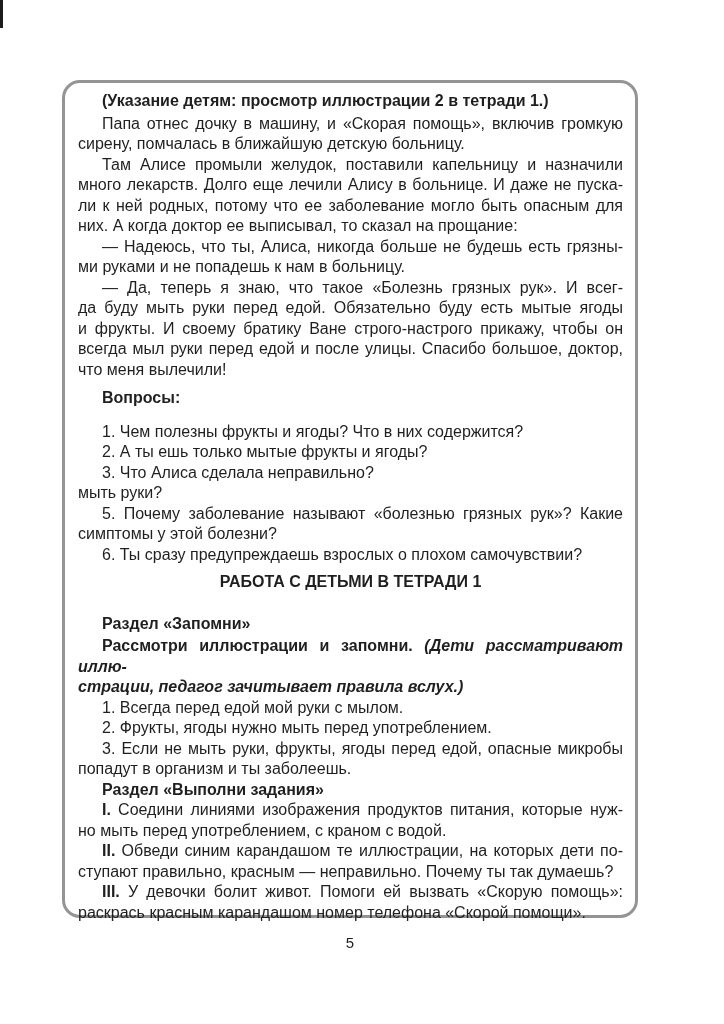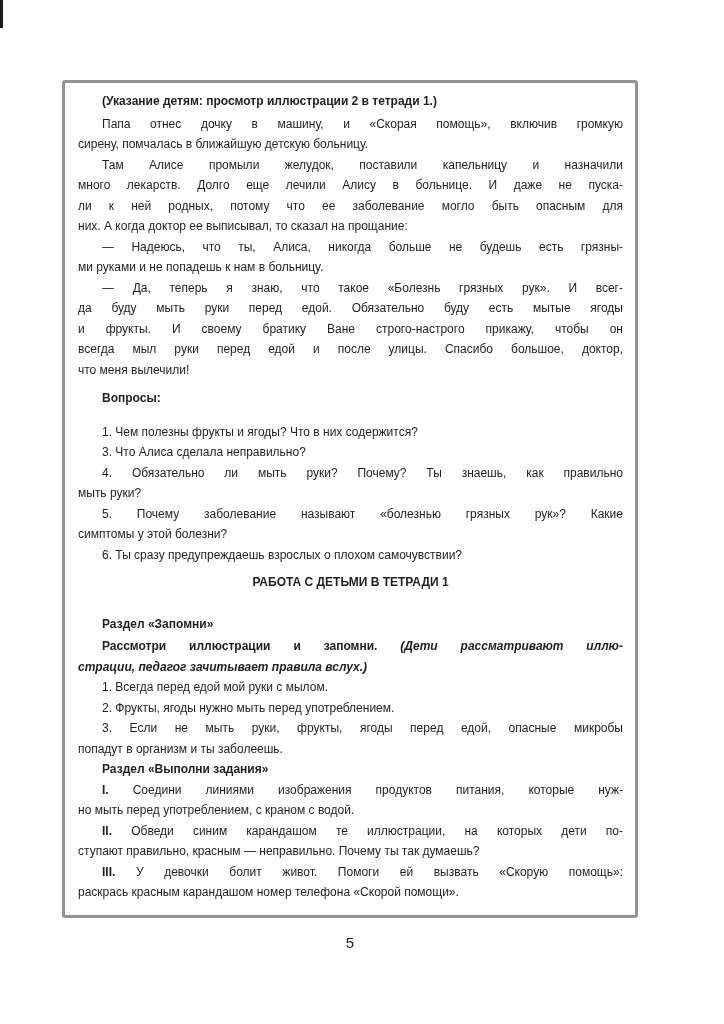--- a/index.html
+++ b/index.html
@@ -12,22 +12,22 @@
     width:724px;height:1024px;background:#ffffff;position:relative;
     font-family:"Liberation Sans","DejaVu Sans",sans-serif;
   }
   .scan-mark{
     position:absolute;left:0;top:0;width:3px;height:28px;
     background:var(--artifact-color);
   }
   .frame{
     position:absolute;left:62px;top:80px;width:576px;height:838px;
     box-sizing:border-box;border:3px solid var(--border-color);
-    border-radius:3px;padding:8px 12px 0 13px;
-    color:var(--text-color);font-size:12px;line-height:20.5px;
+    border-radius:18px;padding:8px 12px 0 13px;
+    color:var(--text-color);font-size:16px;line-height:20.5px;
   }
   .block{margin:0;}
   .block.center{text-align:center;}
   .line{min-height:20.5px;}
   .line.just{text-align:justify;text-align-last:justify;}
   .line.ind{text-indent:24px;}
   .b{font-weight:bold;}
   .i{font-style:italic;}
   .footer{
     position:absolute;left:62px;top:934px;width:576px;text-align:center;
@@ -65,24 +65,26 @@
         <div class="line just"><span>всегда мыл руки перед едой и после улицы. Спасибо большое, доктор,</span></div>
         <div class="line"><span>что меня вылечили!</span></div>
       </div>
       <div class="block para" style="margin-top: 8px;">
         <div class="line ind"><span class="b">Вопросы:</span></div>
       </div>
       <div class="block para" style="margin-top: 13px;">
         <div class="line ind"><span>1. Чем полезны фрукты и ягоды? Что в них содержится?</span></div>
       </div>
       <div class="block para">
+        <div class="line ind"><span>2. А ты ешь только мытые фрукты и ягоды?</span></div>
+      </div>
+      <div class="block para">
         <div class="line ind"><span>3. Что Алиса сделала неправильно?</span></div>
       </div>
       <div class="block para">
-        <div class="line just ind"><span>4. Обязательно ли мыть руки? Почему? Ты знаешь, как правильно</span></div>
         <div class="line"><span>мыть руки?</span></div>
       </div>
       <div class="block para">
         <div class="line just ind"><span>5. Почему заболевание называют «болезнью грязных рук»? Какие</span></div>
         <div class="line"><span>симптомы у этой болезни?</span></div>
       </div>
       <div class="block para">
         <div class="line ind"><span>6. Ты сразу предупреждаешь взрослых о плохом самочувствии?</span></div>
       </div>
       <div class="block center" style="margin-top: 7px;">

